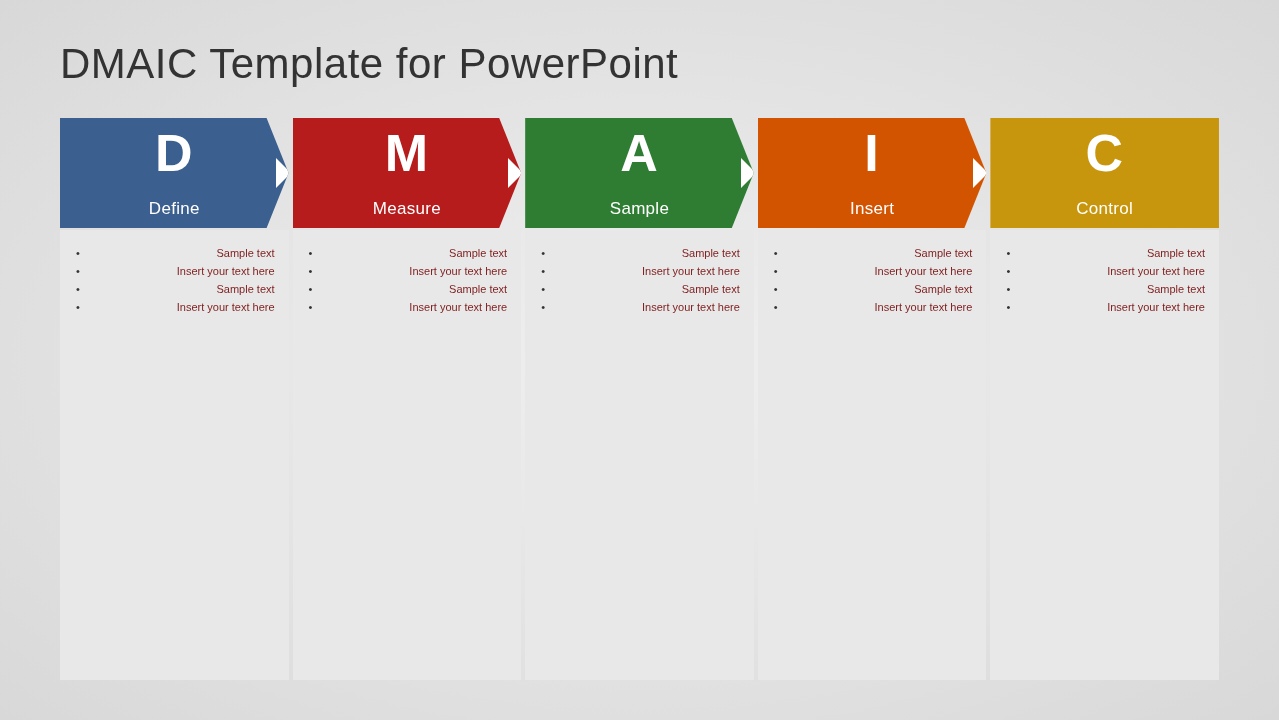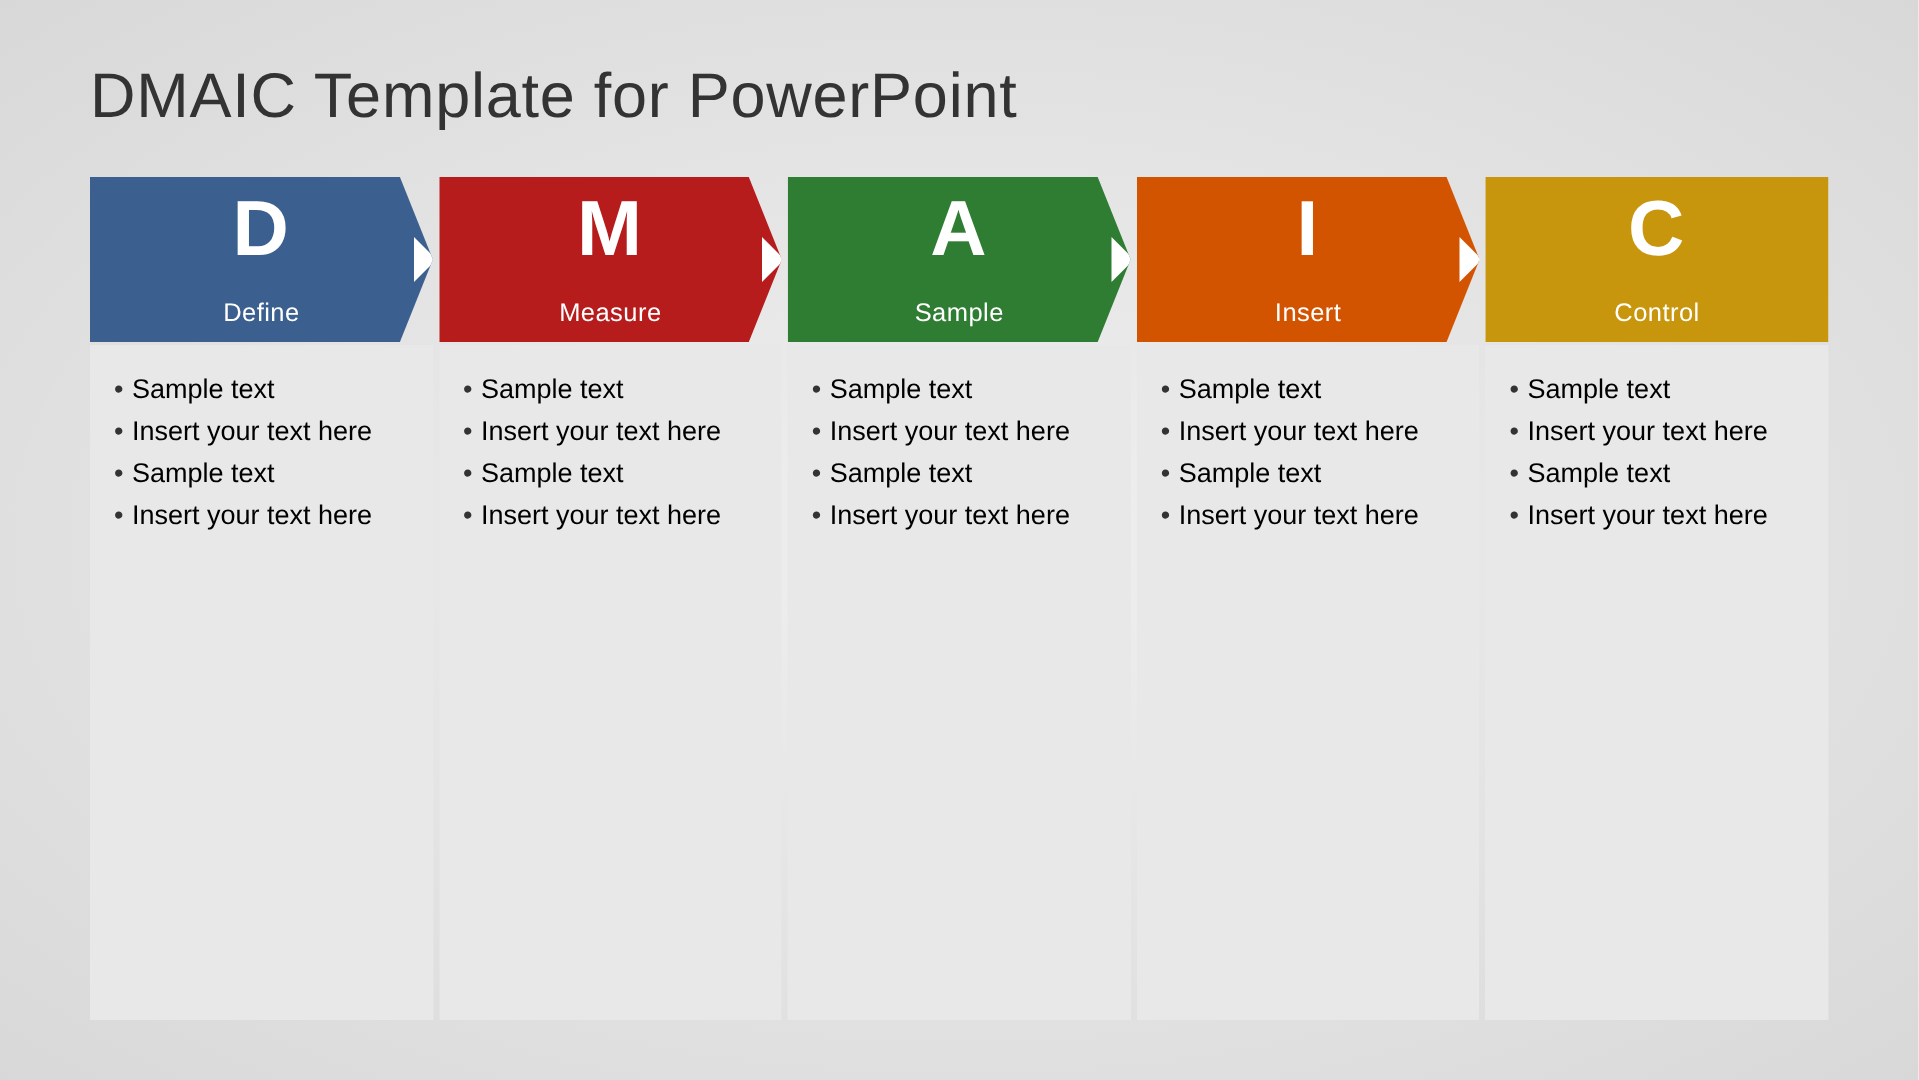--- a/index.html
+++ b/index.html
@@ -105,26 +105,27 @@
       padding: 16px 14px 16px 14px;
       margin-top: 2px;
     }
 
     .col-body ul {
       list-style: none;
       padding: 0;
     }
 
     .col-body ul li {
-      font-size: 18px;
-      color: #000000;
+      font-size: 11px;
+      color: #7f1d1d;
       line-height: 1.45;
       padding-left: 14px;
       position: relative;
       margin-bottom: 2px;
+      text-align: right;
     }
 
     .col-body ul li::before {
       content: '•';
       position: absolute;
       left: 2px;
       top: 0;
       color: #333;
     }
   </style>

